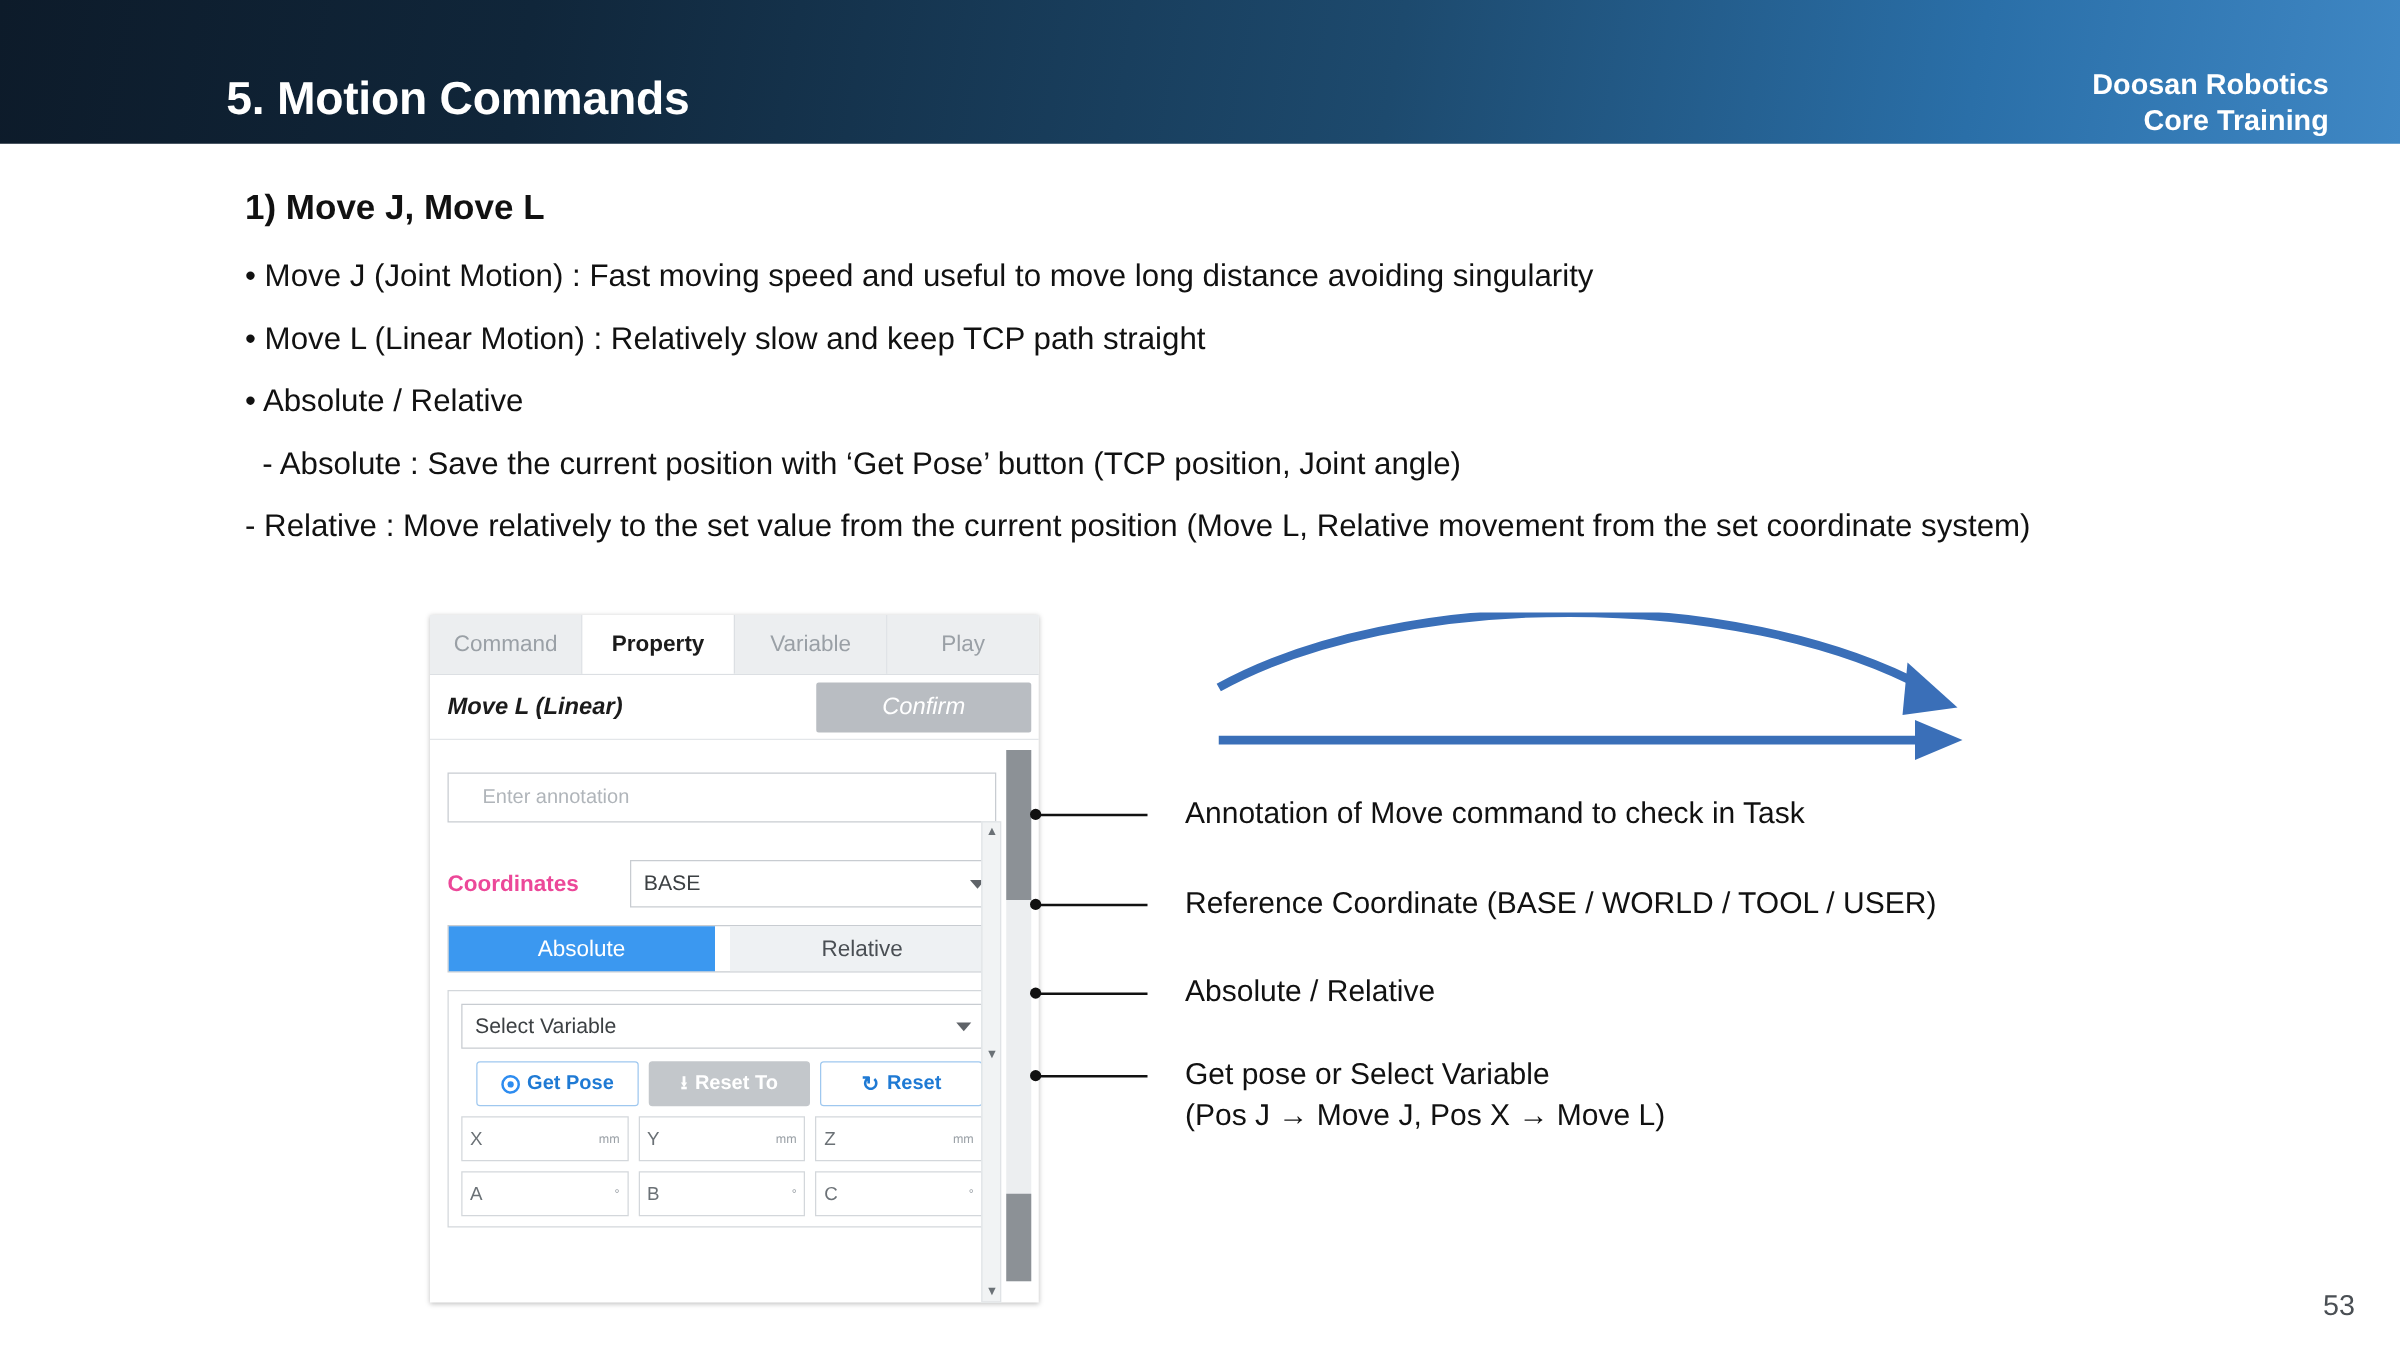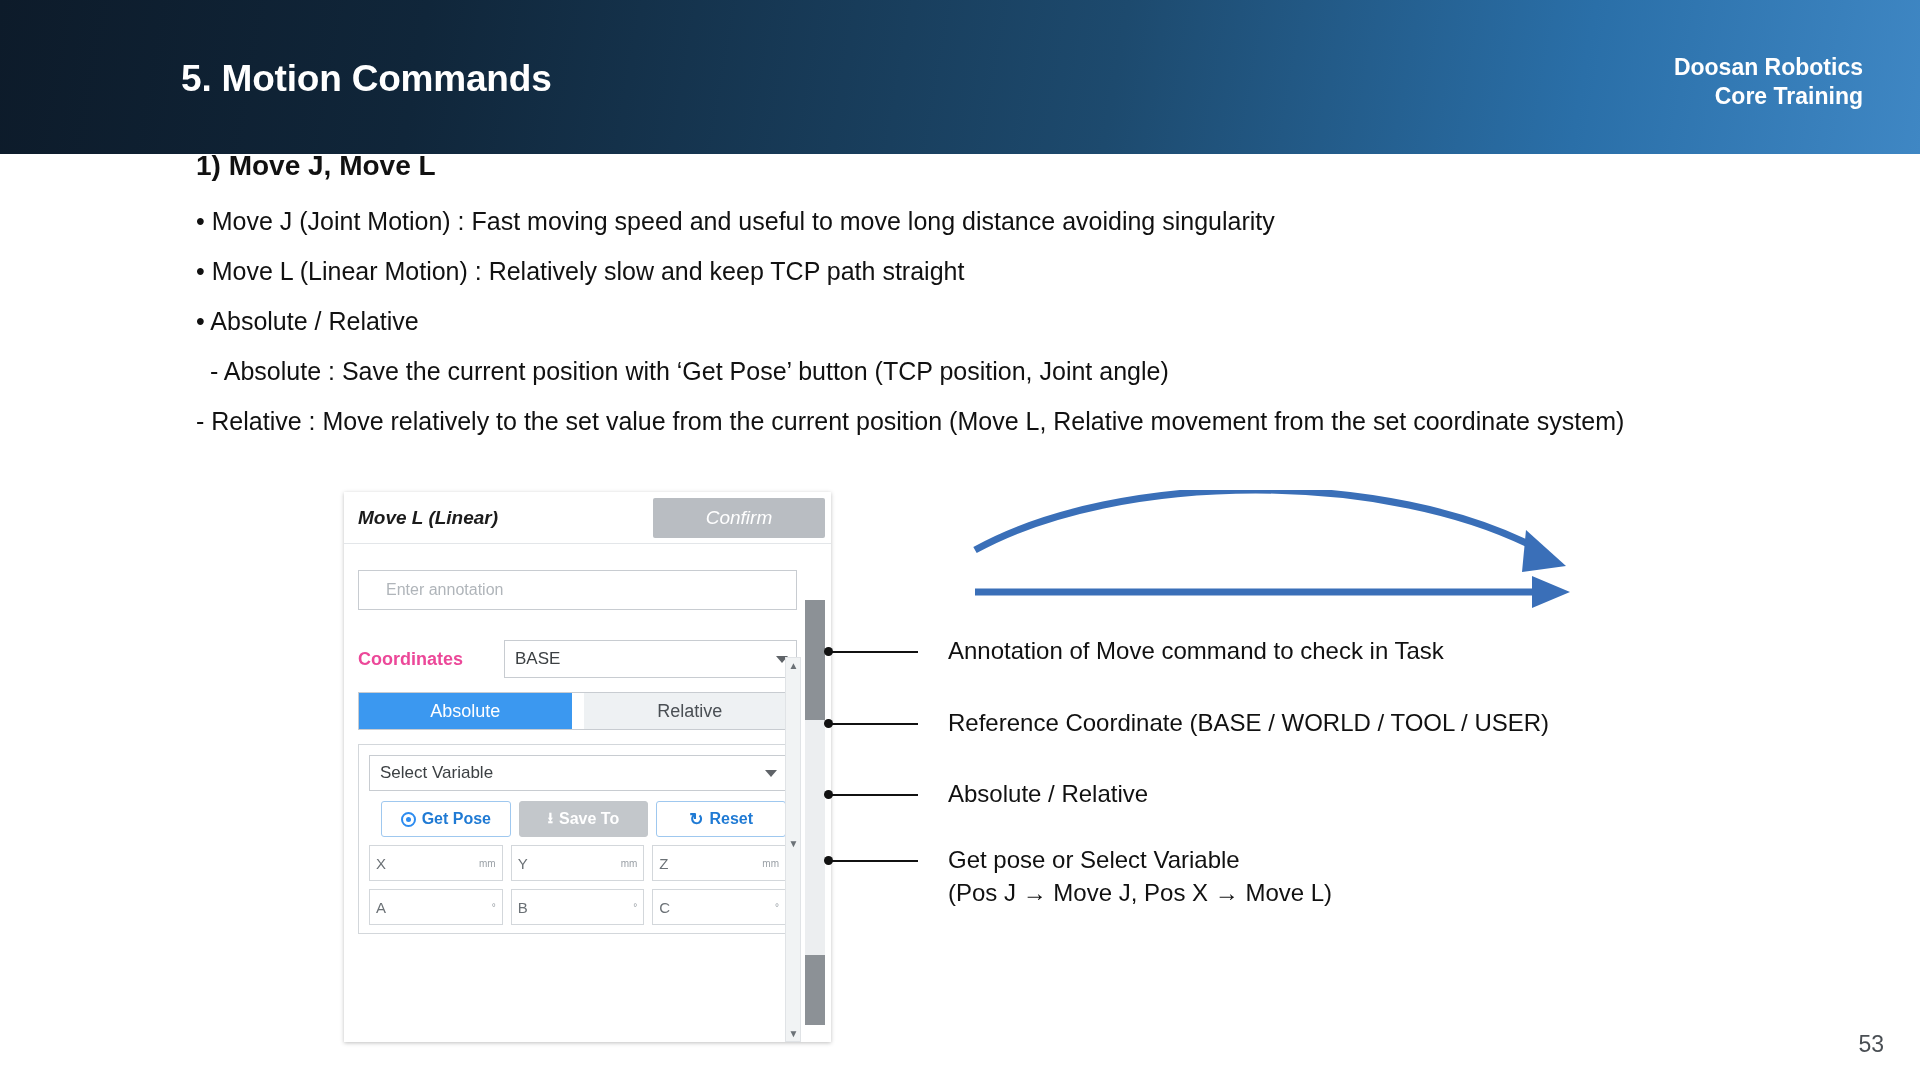--- a/index.html
+++ b/index.html
@@ -7,21 +7,21 @@
   body {
     width:1920px; height:1080px;
     font-family:"Liberation Sans", sans-serif;
     background:#ffffff;
     position:relative;
     overflow:hidden;
   }
 
   
   .header {
-    position:absolute; left:0; top:0; width:1920px; height:154px;
+    position:absolute; left:0; top:0; width:1920px; height:115px;
     background:linear-gradient(100deg,#0d1b2a 0%, #10263a 22%, #1d4a6e 58%, #2a6fa8 82%, #3f87c4 100%);
   }
   .header-title {
     position:absolute; left:181px; top:58px;
     font-size:37px; font-weight:bold; color:#ffffff;
     letter-spacing:-0.2px;
   }
   .brand {
     position:absolute; right:57px; top:53px;
     text-align:right; color:#ffffff; font-weight:bold;
@@ -173,20 +173,26 @@
 <div class="bullets">
   <div>• Move J (Joint Motion) : Fast moving speed and useful to move long distance avoiding singularity</div>
   <div>• Move L (Linear Motion) : Relatively slow and keep TCP path straight</div>
   <div>• Absolute / Relative</div>
   <div>  - Absolute : Save the current position with ‘Get Pose’ button (TCP position, Joint angle)</div>
   <div class="wrap">  - Relative : Move relatively to the set value from the current position (Move L, Relative movement from the set coordinate system)</div>
 </div>
 
 <div class="panel">
 
+  <div class="tabs">
+    <div class="tab">Command</div>
+    <div class="tab active">Property</div>
+    <div class="tab">Variable</div>
+    <div class="tab">Play</div>
+  </div>
 
   <div class="cmd-row">
     <div class="cmd-title">Move L (Linear)</div>
     <div class="confirm-btn">Confirm</div>
   </div>
 
   <div class="panel-body">
 
     <div class="annot-input">
       <span>Enter annotation</span>
@@ -211,21 +217,21 @@
         <span class="caret"></span>
       </div>
 
       <div class="btn-row">
         <div class="mini-btn">
           <span class="radio-dot"></span>
           <span>Get Pose</span>
         </div>
         <div class="mini-btn disabled">
           <span class="dl-arrow">⭳</span>
-          <span>Save To</span>
+          <span>Reset To</span>
         </div>
         <div class="mini-btn">
           <span class="reset-icon">↻</span>
           <span>Reset</span>
         </div>
       </div>
 
       <div class="field-row">
         <div class="field">
           <span class="nm">X</span>

